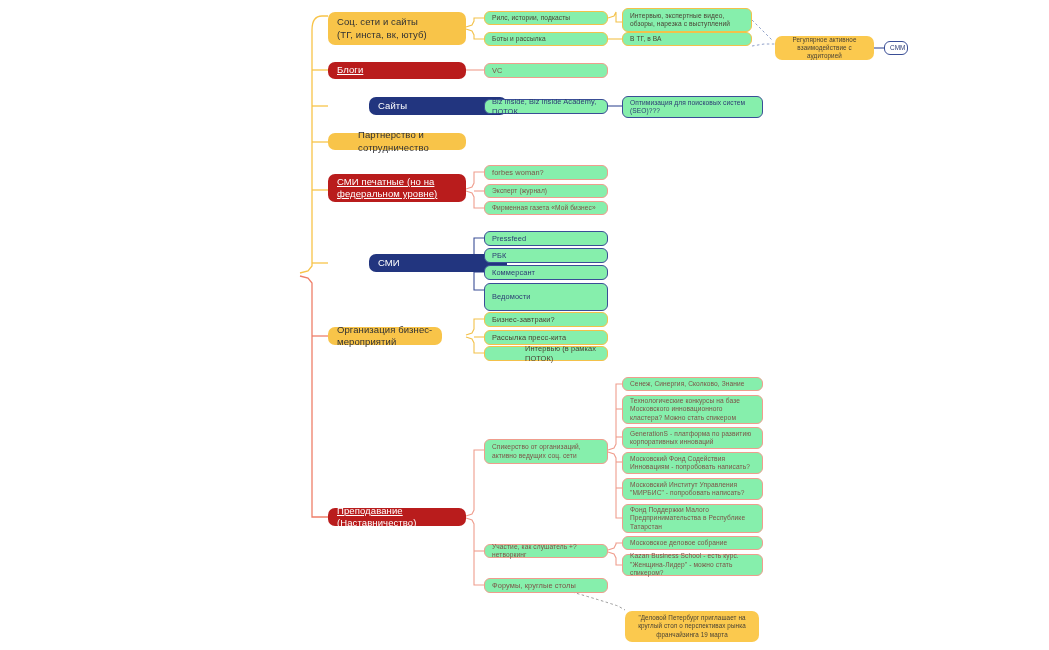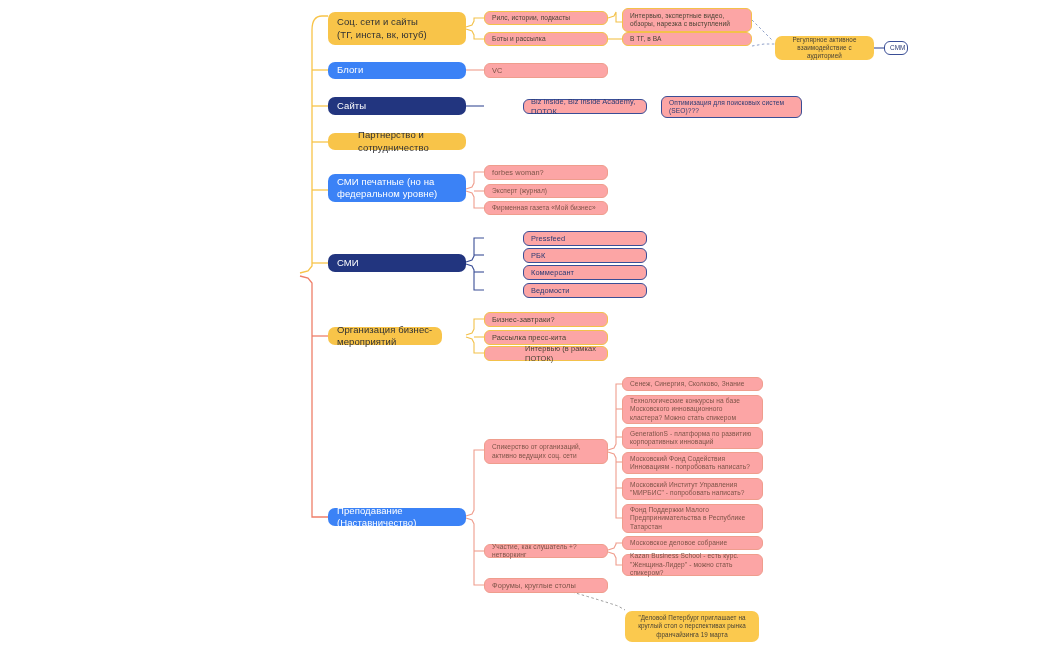--- a/index.html
+++ b/index.html
@@ -43,35 +43,35 @@
     padding: 6px 10px;
   }
 
   
   .lvl1 {
     font-size: 9.5px;
     padding: 5px 9px;
     border-radius: 7px;
   }
   .fill-yellow { background: #f8c449; color: #2f3033; }
-  .fill-coral  { background: #3b82f6; color: #ffffff; }
-  .fill-navy   { background: #22357f; color: #ffffff; }
+  .fill-coral  { background: #b91c1c; color: #ffffff; text-decoration: underline; }
+  .fill-navy   { background: #22357f; color: #ffffff; margin-left: 41px; }
 
   
   .chip {
-    background: #fca5a5;
+    background: #86efac;
     font-size: 6.6px;
     padding: 4px 7px;
     border-radius: 6px;
     border: 1px solid #cccccc;
     color: #3a3a3a;
   }
   .out-yellow { border-color: #f3c14a; color: #4a4334; }
   .out-coral  { border-color: #ef9d8d; color: #7c5347; }
-  .out-navy   { border-color: #3a4e96; color: #2b3a73; margin-left: 39px; }
+  .out-navy   { border-color: #3a4e96; color: #2b3a73; }
   .chip.lg { font-size: 7.4px; }
 
   
   .note {
     background: #fbc94e;
     color: #4a4334;
     font-size: 6.3px;
     padding: 5px 7px;
     border-radius: 7px;
     text-align: center;
@@ -214,21 +214,21 @@
   </div>
   <div class="node chip out-navy lg" style="left:484px; top:231px; width:124px; height:15px;">
     <span>Pressfeed</span>
   </div>
   <div class="node chip out-navy lg" style="left:484px; top:248px; width:124px; height:15px;">
     <span>РБК</span>
   </div>
   <div class="node chip out-navy lg" style="left:484px; top:265px; width:124px; height:15px;justify-content:center;">
     <span>Коммерсант</span>
   </div>
-  <div class="node chip out-navy lg" style="left:484px; top:283px; width:124px; height:15px;">
+  <div class="node chip out-navy lg" style="left:484px; top:283px; width:124px; height:28px;">
     <span>Ведомости</span>
   </div>
 
   <div class="node lvl1 fill-yellow" style="left:328px; top:327px; width:114px; height:18px;">
     <span>Организация бизнес-мероприятий</span>
   </div>
   <div class="node chip out-yellow lg" style="left:484px; top:312px; width:124px; height:15px;">
     <span>Бизнес-завтраки?</span>
   </div>
   <div class="node chip out-yellow lg" style="left:484px; top:330px; width:124px; height:15px;">

